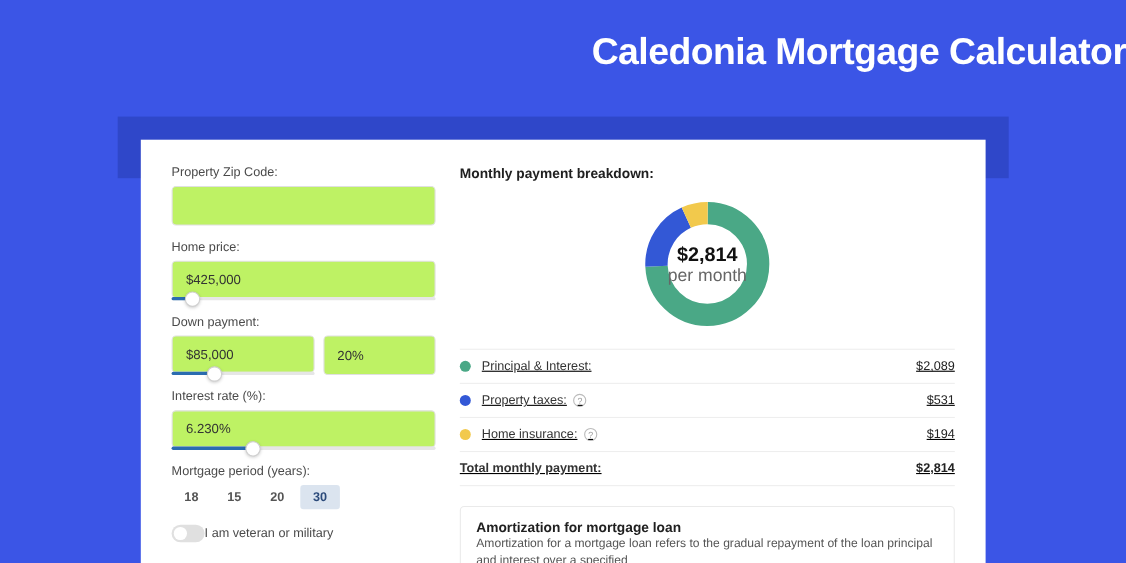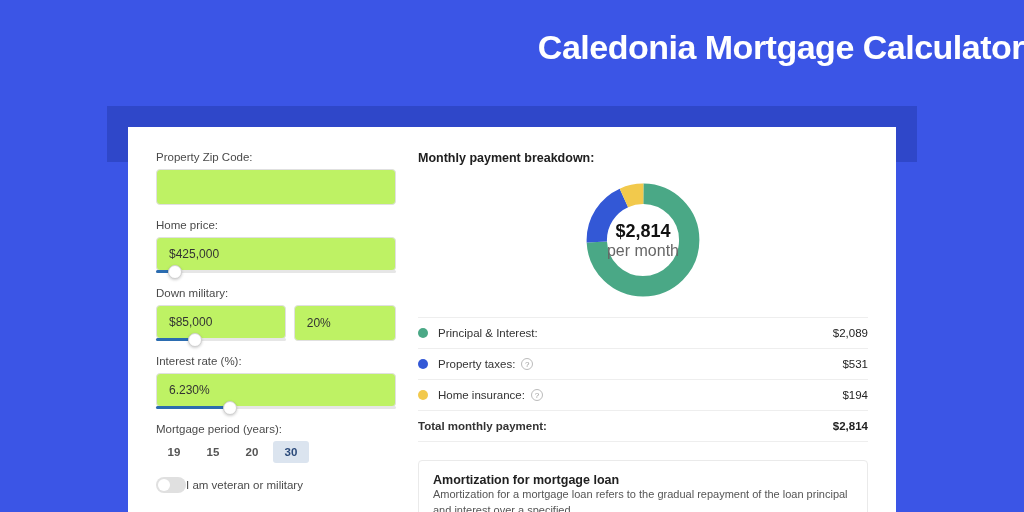--- a/index.html
+++ b/index.html
@@ -141,20 +141,21 @@
   justify-content: center;
 }
 .donut-amount { font-size: 18px; font-weight: 700; color: #111; }
 .donut-sub { font-size: 16px; color: #666; }
 .breakdown-list { border-top: 1px solid #eee; }
 .b-row {
   display: flex;
   align-items: center;
   padding: 9px 0;
   border-bottom: 1px solid #eee;
+  text-decoration: underline;
 }
 .b-row.total { font-weight: 700; }
 .dot {
   width: 10px; height: 10px;
   border-radius: 50%;
   margin-right: 10px;
   flex-shrink: 0;
 }
 .dot-green { background: #4aa886; }
 .dot-blue { background: #3358d6; }
@@ -198,21 +199,21 @@
     <div class="field">
       <div class="field-label">Home price:</div>
       <input class="input" value="$425,000" style="">
       <div class="slider-track">
         <div class="slider-fill" style="width:8%"></div>
         <div class="slider-thumb" style="left:8%"></div>
       </div>
     </div>
 
     <div class="field">
-      <div class="field-label">Down military:</div>
+      <div class="field-label">Down payment:</div>
       <div class="down-row">
         <div class="amt">
           <input class="input" value="$85,000" style="">
           <div class="slider-track">
             <div class="slider-fill" style="width:30%"></div>
             <div class="slider-thumb" style="left:30%"></div>
           </div>
         </div>
         <input class="input pct" value="20%" style="">
       </div>
@@ -223,21 +224,21 @@
       <input class="input" value="6.230%" style="">
       <div class="slider-track">
         <div class="slider-fill" style="width:31%"></div>
         <div class="slider-thumb" style="left:31%"></div>
       </div>
     </div>
 
     <div class="field">
       <div class="field-label">Mortgage period (years):</div>
       <div class="period-wrap">
-        <div class="period-btn">19</div>
+        <div class="period-btn">18</div>
         <div class="period-btn">15</div>
         <div class="period-btn">20</div>
         <div class="period-btn active">30</div>
       </div>
     </div>
 
     <div class="toggle-row">
       <div class="toggle"></div>
       <div class="toggle-label">I am veteran or military</div>
     </div>

